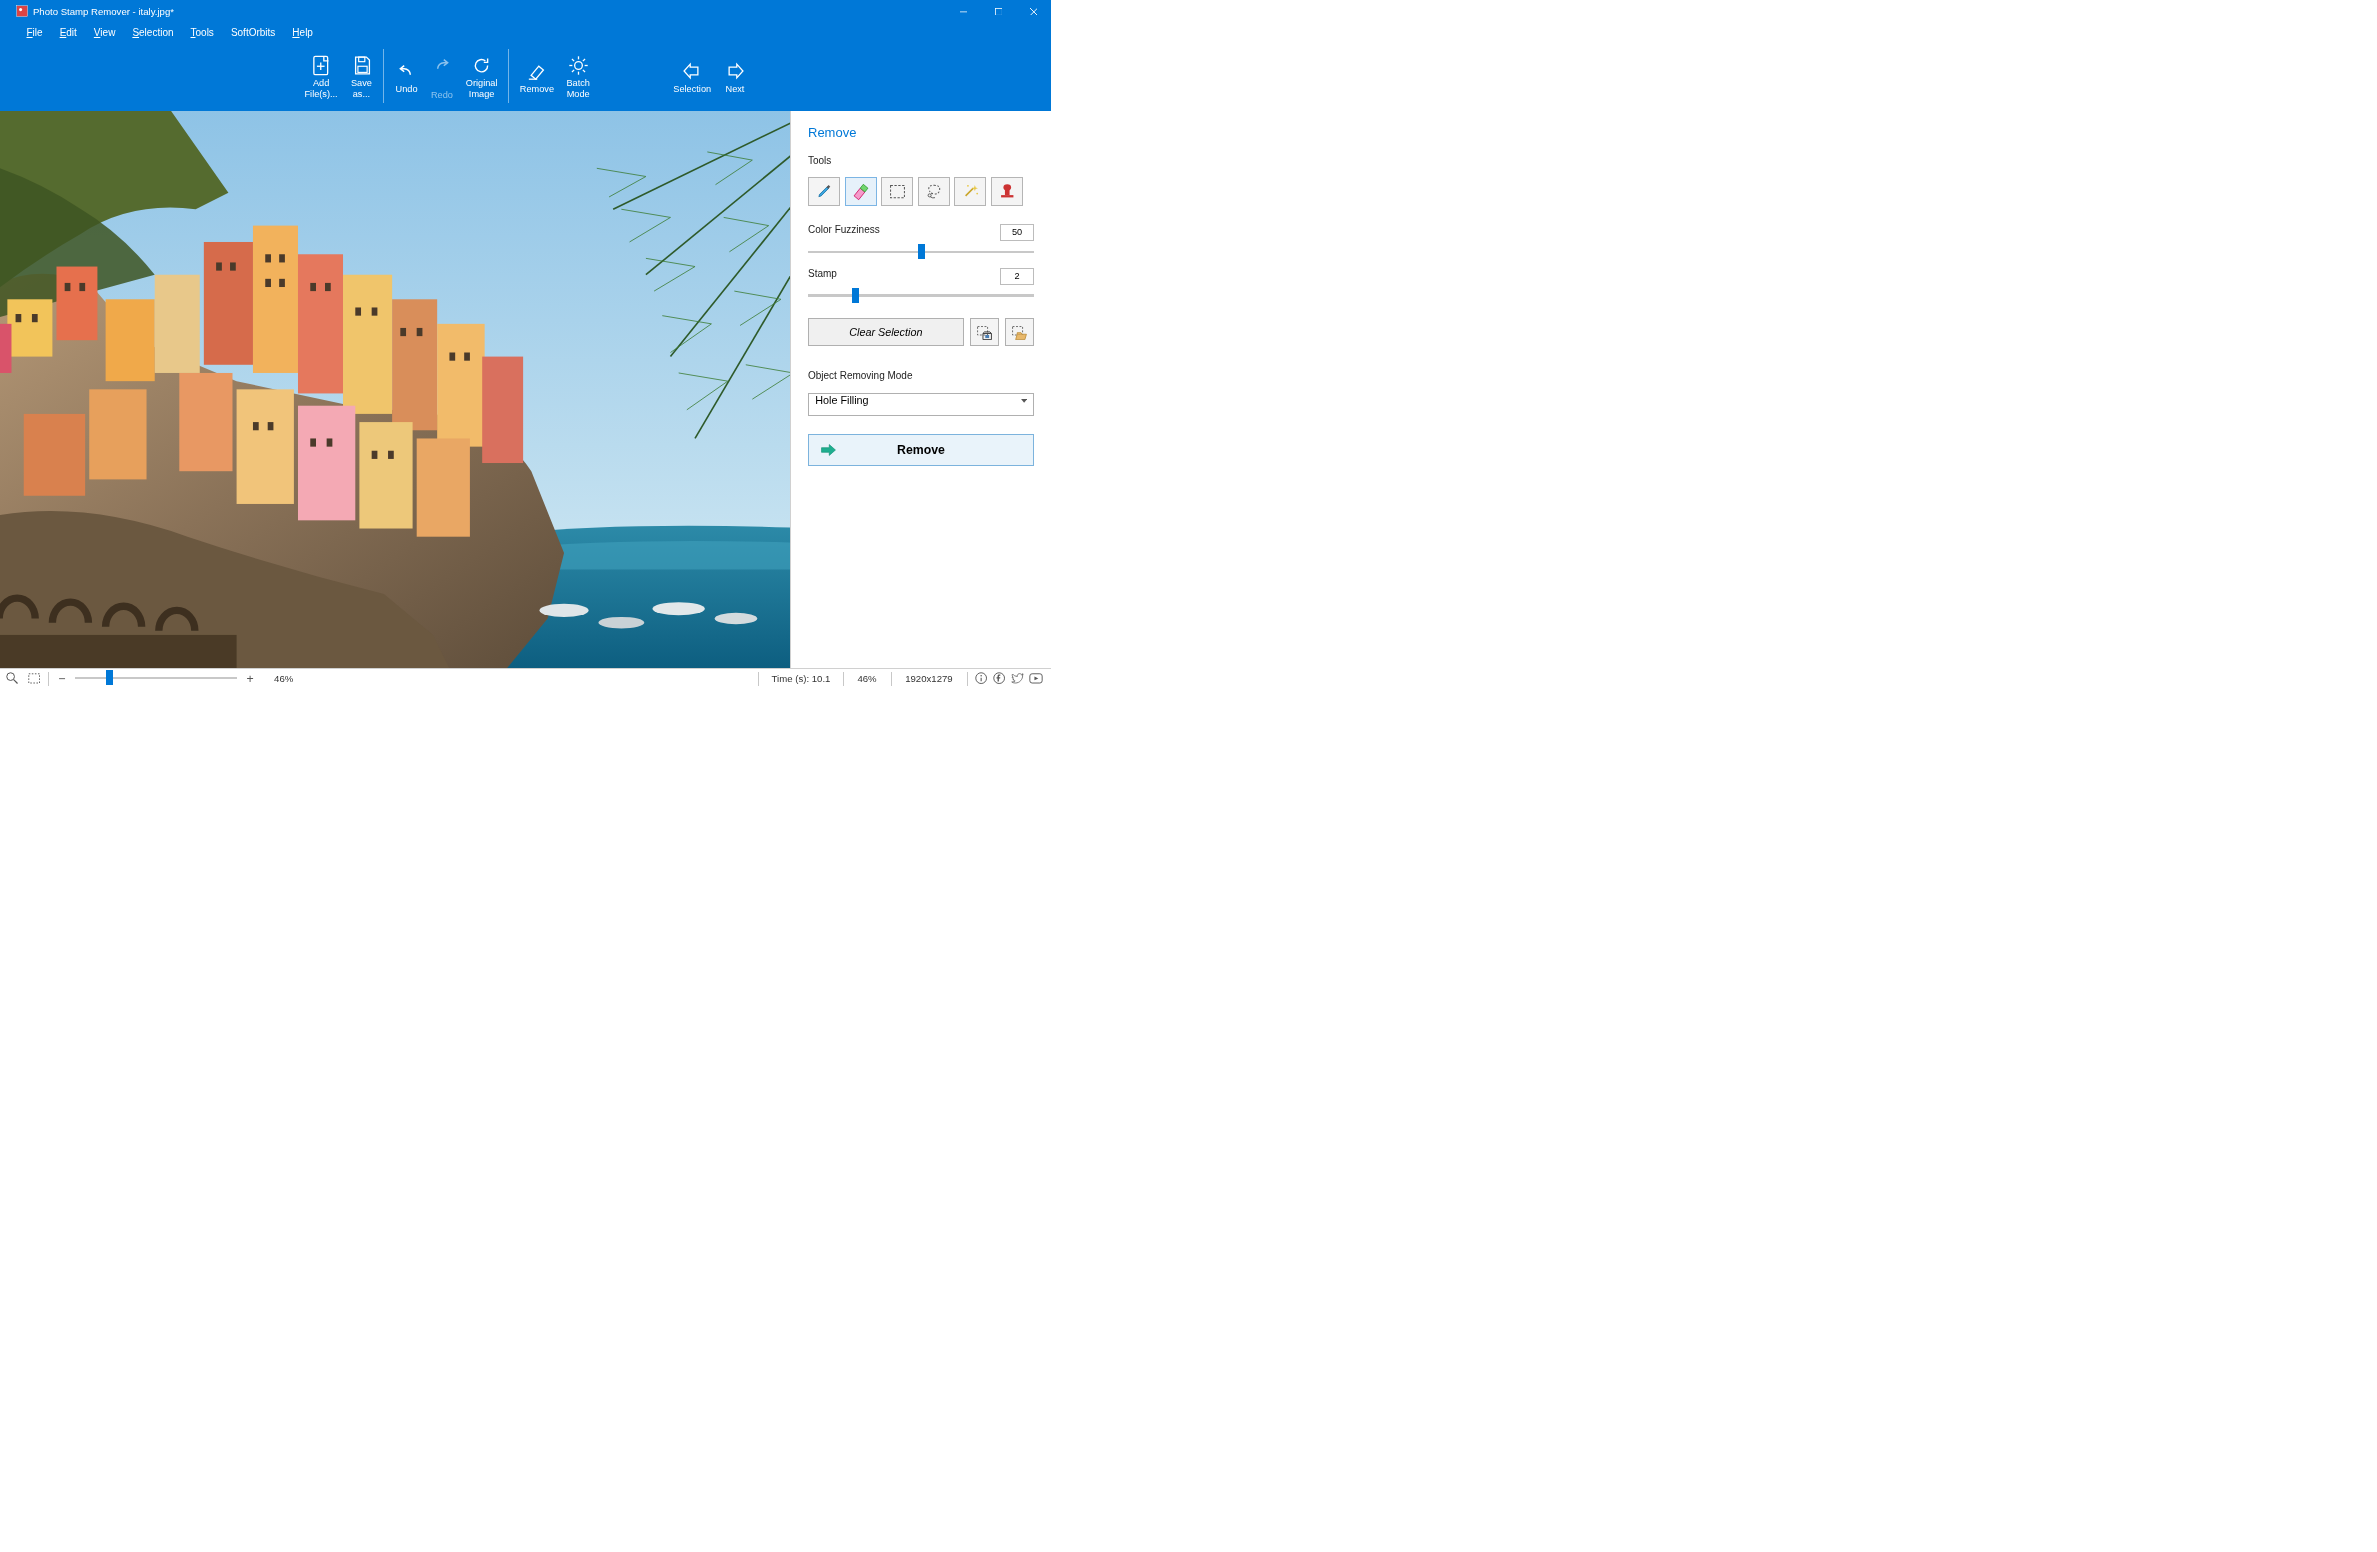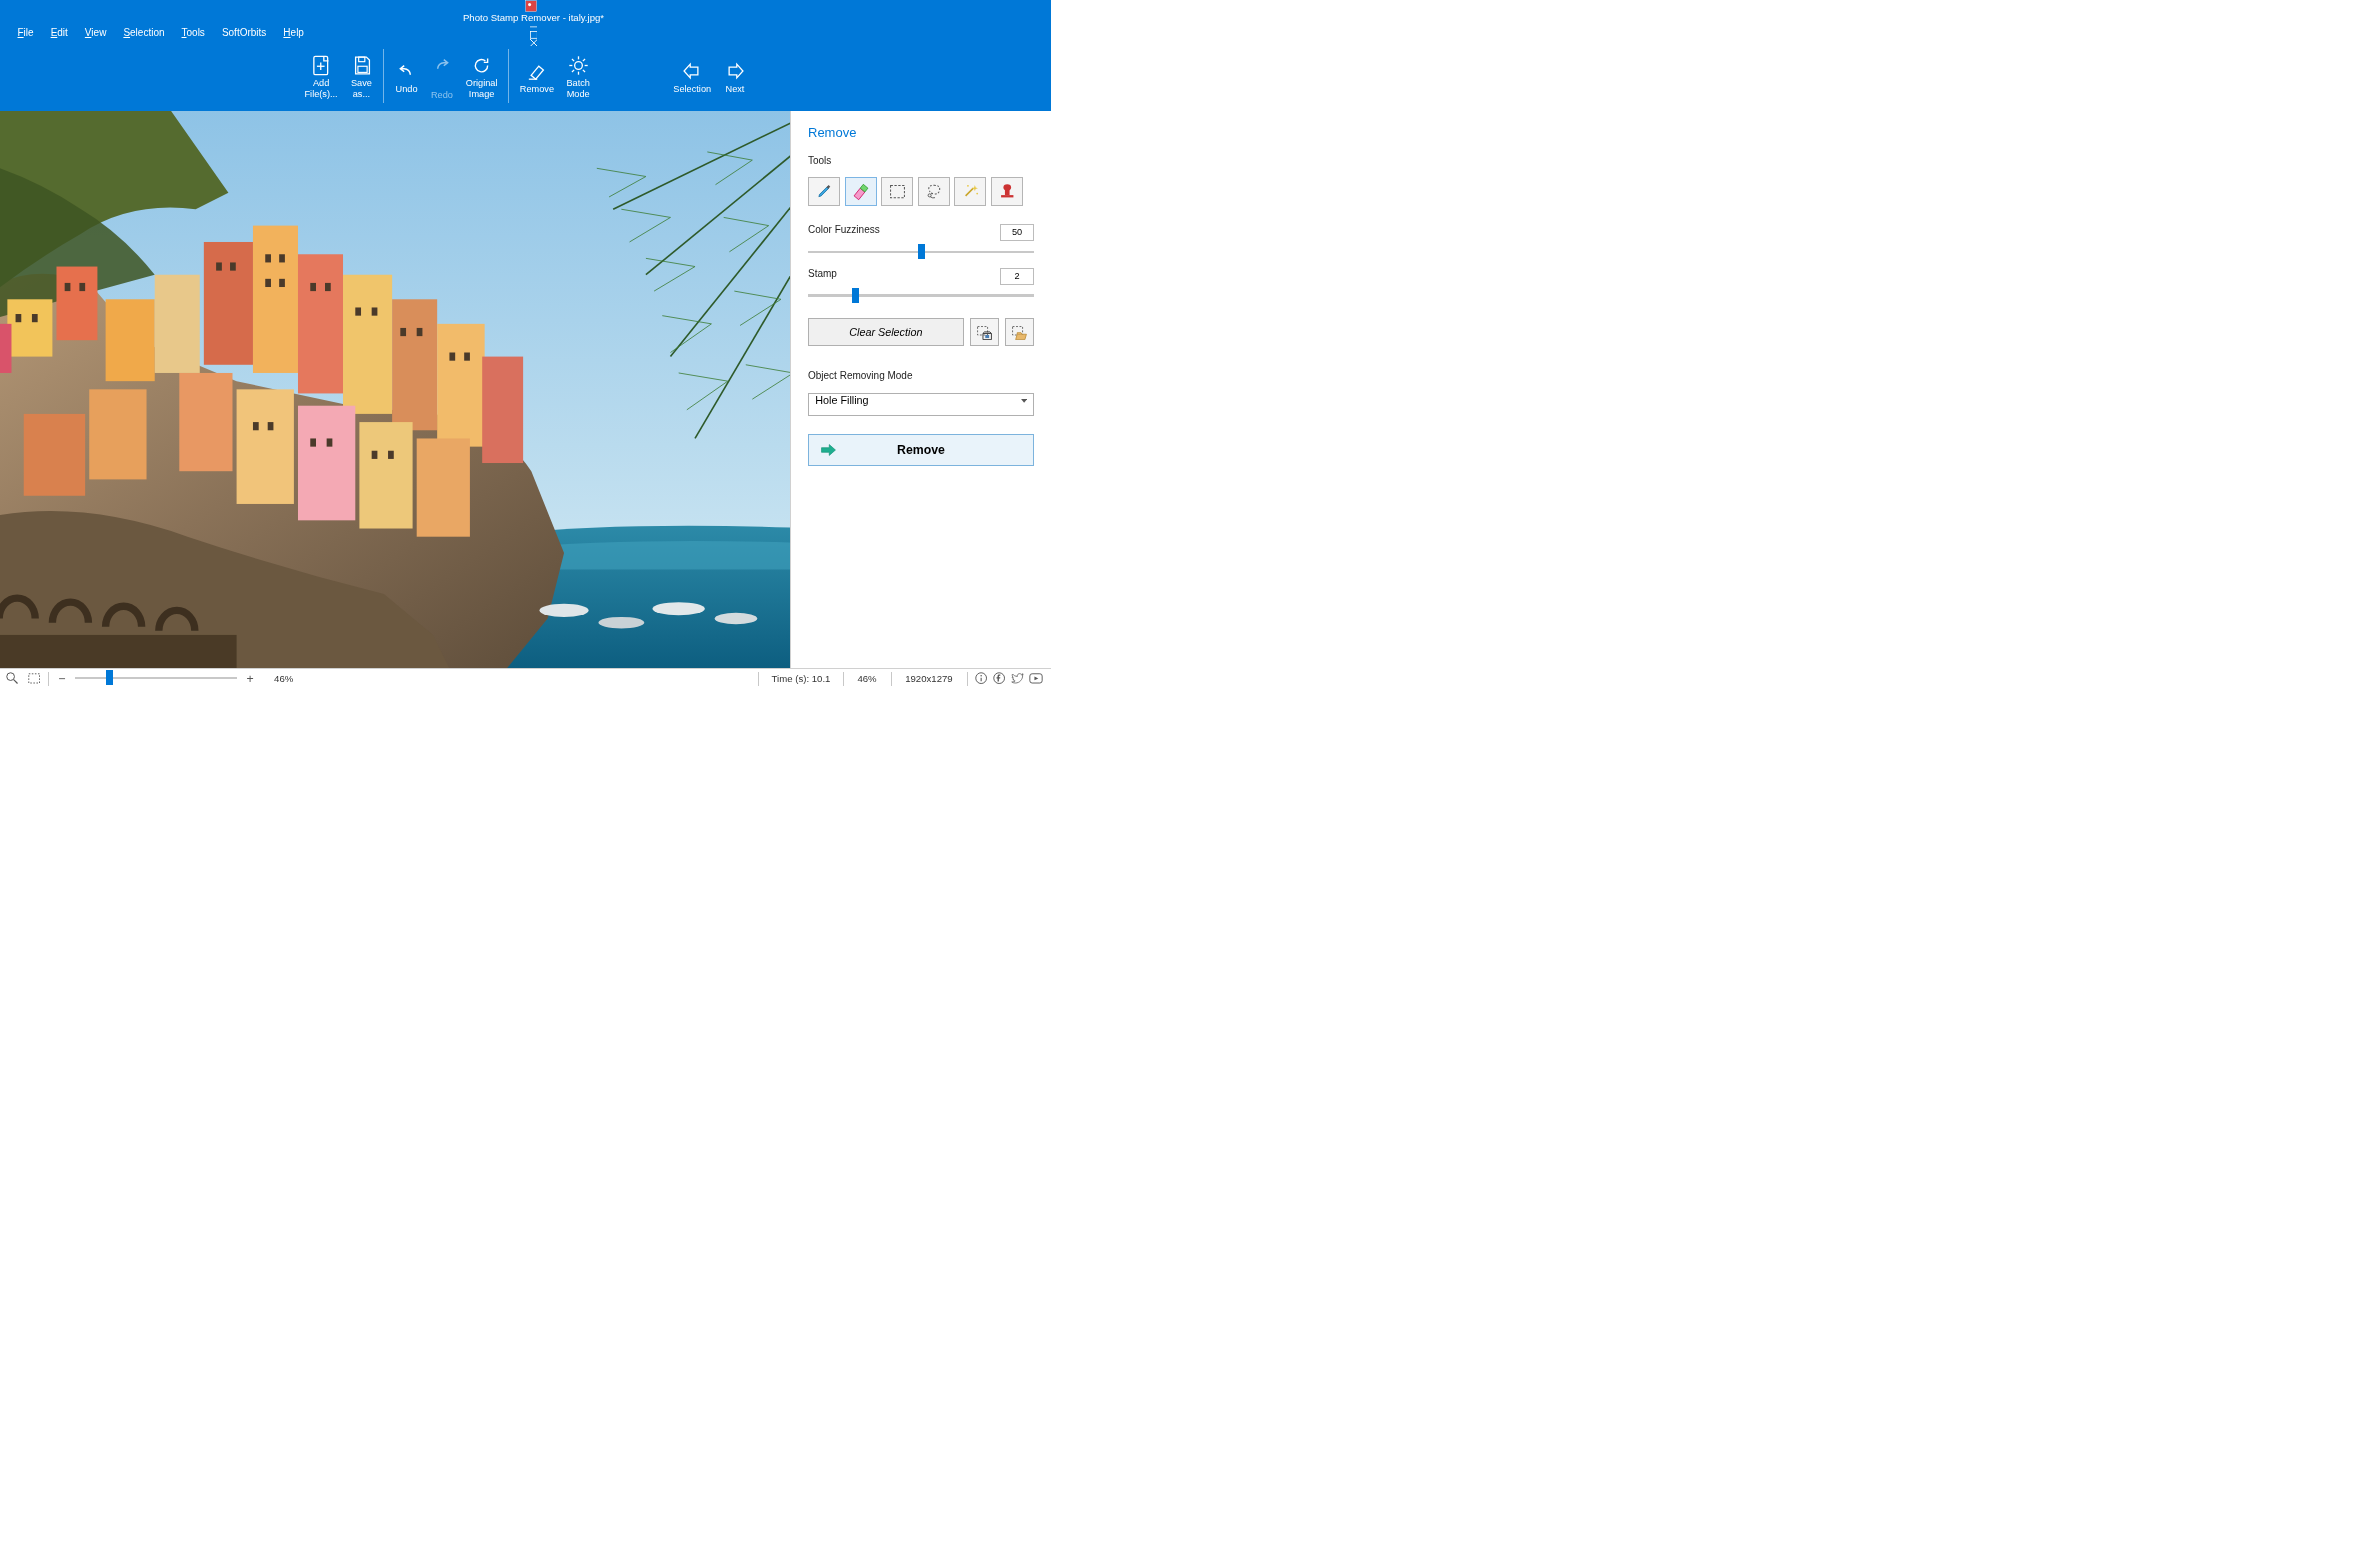--- a/index.html
+++ b/index.html
@@ -13,42 +13,41 @@
     height: 688px;
   }
   .titlebar {
     height: 23px;
     background: #0078d7;
     color: #fff;
     display: flex;
     align-items: center;
     padding-left: 16px;
     font-size: 9.6px;
-    flex-direction: column;
   }
   .titlebar .icon {
     width: 12.3px; height: 12.3px;
     margin-right: 4.6px;
     display: inline-flex; align-items: center; justify-content: center;
   }
   .titlebar .spacer { flex: 1; }
   .win-btn {
     width: 35px; height: 23px;
     display: flex; align-items: center; justify-content: center;
     color: #fff;
     cursor: pointer;
   }
 
   .menubar {
     height: 18.5px;
     background: #0078d7;
     color: #fff;
     display: flex;
     align-items: center;
-    padding-left: 9px;
+    padding-left: 18px;
     font-size: 10px;
   }
   .menubar .menu-item {
     padding: 1.5px 8.5px;
     cursor: pointer;
   }
   .menubar .u { text-decoration: underline; }
 
   .toolbar {
     height: 69px;

